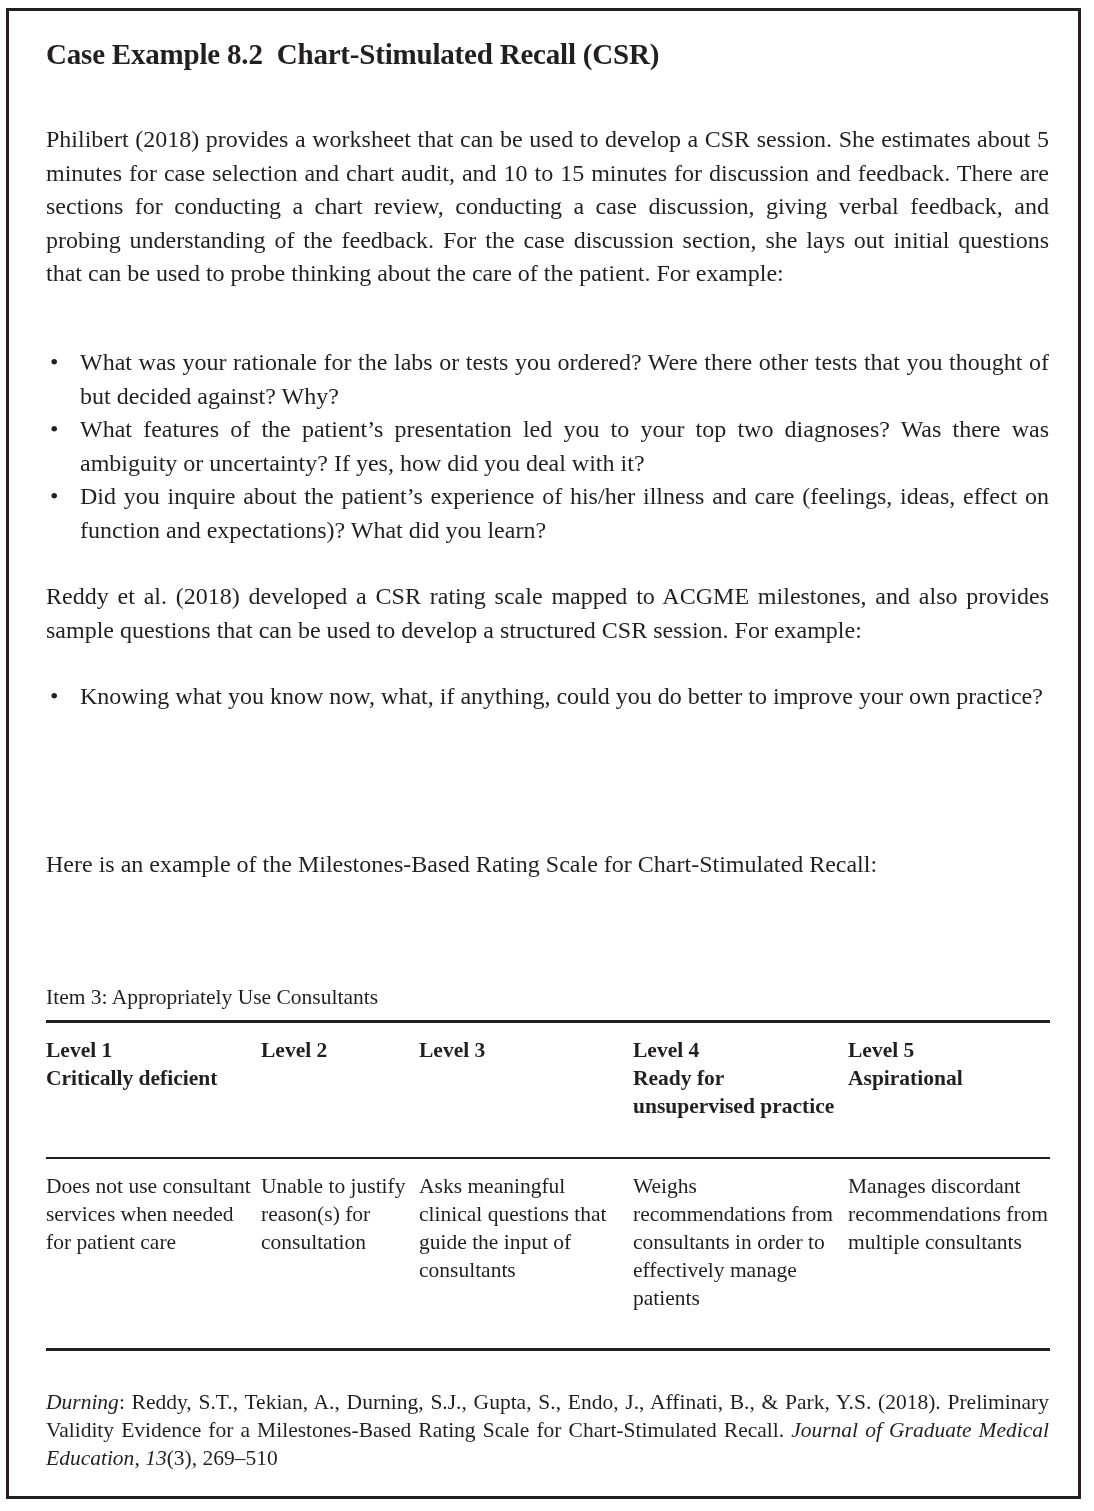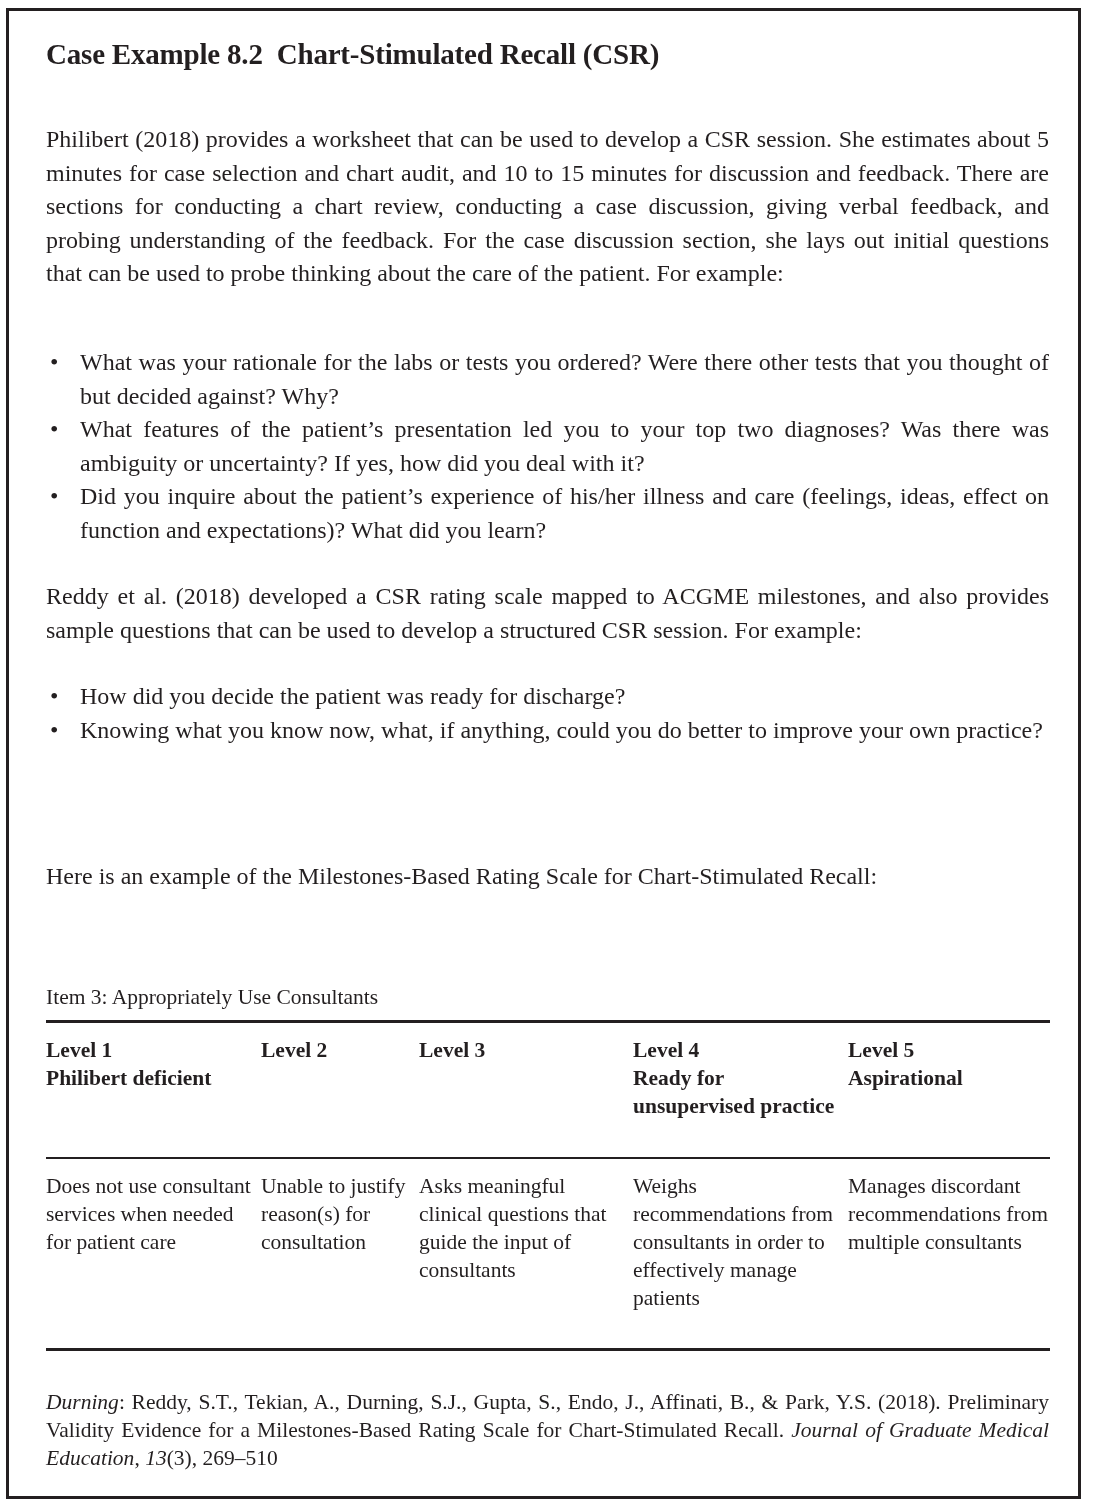--- a/index.html
+++ b/index.html
@@ -5,21 +5,21 @@
     html, body { margin: 0; padding: 0; background: #ffffff; }
     body { width: 1094px; height: 1511px; position: relative; overflow: hidden;
       font-family: "Liberation Serif", "DejaVu Serif", serif; color: #231f20; }
     .box { position: absolute; left: 6px; top: 8px; width: 1075px; height: 1491px;
       border: 3px solid #231f20; box-sizing: border-box; }
     .title { position: absolute; left: 46px; top: 38px; font-weight: bold; font-size: 29px; letter-spacing: -0.2px; margin: 0; }
     .title .num { margin-right: 14px; }
     .para { position: absolute; left: 46px; width: 1003px; font-size: 24px; line-height: 33.5px; text-align: justify; margin: 0; }
     .p1 { top: 100px; margin-top: 23px; }
     .p2 { top: 580px; }
-    .p3 { top: 848px; margin-top: 12px; }
+    .p3 { top: 848px; }
     ul.bullets { position: absolute; left: 46px; width: 1003px; margin: 0; padding: 0; list-style: none; font-size: 24px; line-height: 33.5px; }
     ul.bullets li { position: relative; padding-left: 34px; text-align: justify; }
     ul.bullets li::before { content: "\2022"; position: absolute; left: 4px; top: 0; }
     .b1 { top: 346px; }
     .b2 { top: 680px; }
     .tcap { position: absolute; left: 46px; top: 955px; font-size: 21.5px; line-height: 28px; margin: 0; }
     .rule { position: absolute; left: 46px; width: 1004px; background: #231f20; }
     .r1 { top: 1020px; height: 3px; }
     .r2 { top: 1157px; height: 1.5px; }
     .r3 { top: 1348px; height: 3px; }
@@ -45,31 +45,30 @@
 
 <ul class="bullets b1">
   <li>What was your rationale for the labs or tests you ordered? Were there other tests that you thought of but decided against? Why?</li>
   <li>What features of the patient’s presentation led you to your top two diagnoses? Was there was ambiguity or uncertainty? If yes, how did you deal with it?</li>
   <li>Did you inquire about the patient’s experience of his/her illness and care (feelings, ideas, effect on function and expectations)? What did you learn?</li>
 </ul>
 
 <p class="para p2">Reddy et al. (2018) developed a CSR rating scale mapped to ACGME milestones, and also provides sample questions that can be used to develop a structured CSR session. For example:</p>
 
 <ul class="bullets b2">
-  <li>How did you decide the patient was ready for discharge?</li>
   <li>Knowing what you know now, what, if anything, could you do better to improve your own practice?</li>
 </ul>
 
 <p class="para p3">Here is an example of the Milestones-Based Rating Scale for Chart-Stimulated Recall:</p>
 
 <p class="tcap"><br><span>Item 3: Appropriately Use Consultants</span></p>
 
 <div class="rule r1"></div>
 
-<div class="col hdr c1"><span>Level 1</span><br><span>Philibert deficient</span></div>
+<div class="col hdr c1"><span>Level 1</span><br><span>Critically deficient</span></div>
 <div class="col hdr c2"><span>Level 2</span></div>
 <div class="col hdr c3"><span>Level 3</span></div>
 <div class="col hdr c4"><span>Level 4</span><br><span>Ready for unsupervised practice</span></div>
 <div class="col hdr c5"><span>Level 5</span><br><span>Aspirational</span></div>
 
 <div class="rule r2"></div>
 
 <div class="col cell c1">Does not use consultant services when needed for patient care</div>
 <div class="col cell c2">Unable to justify reason(s) for consultation</div>
 <div class="col cell c3">Asks meaningful clinical questions that guide the input of consultants</div>

